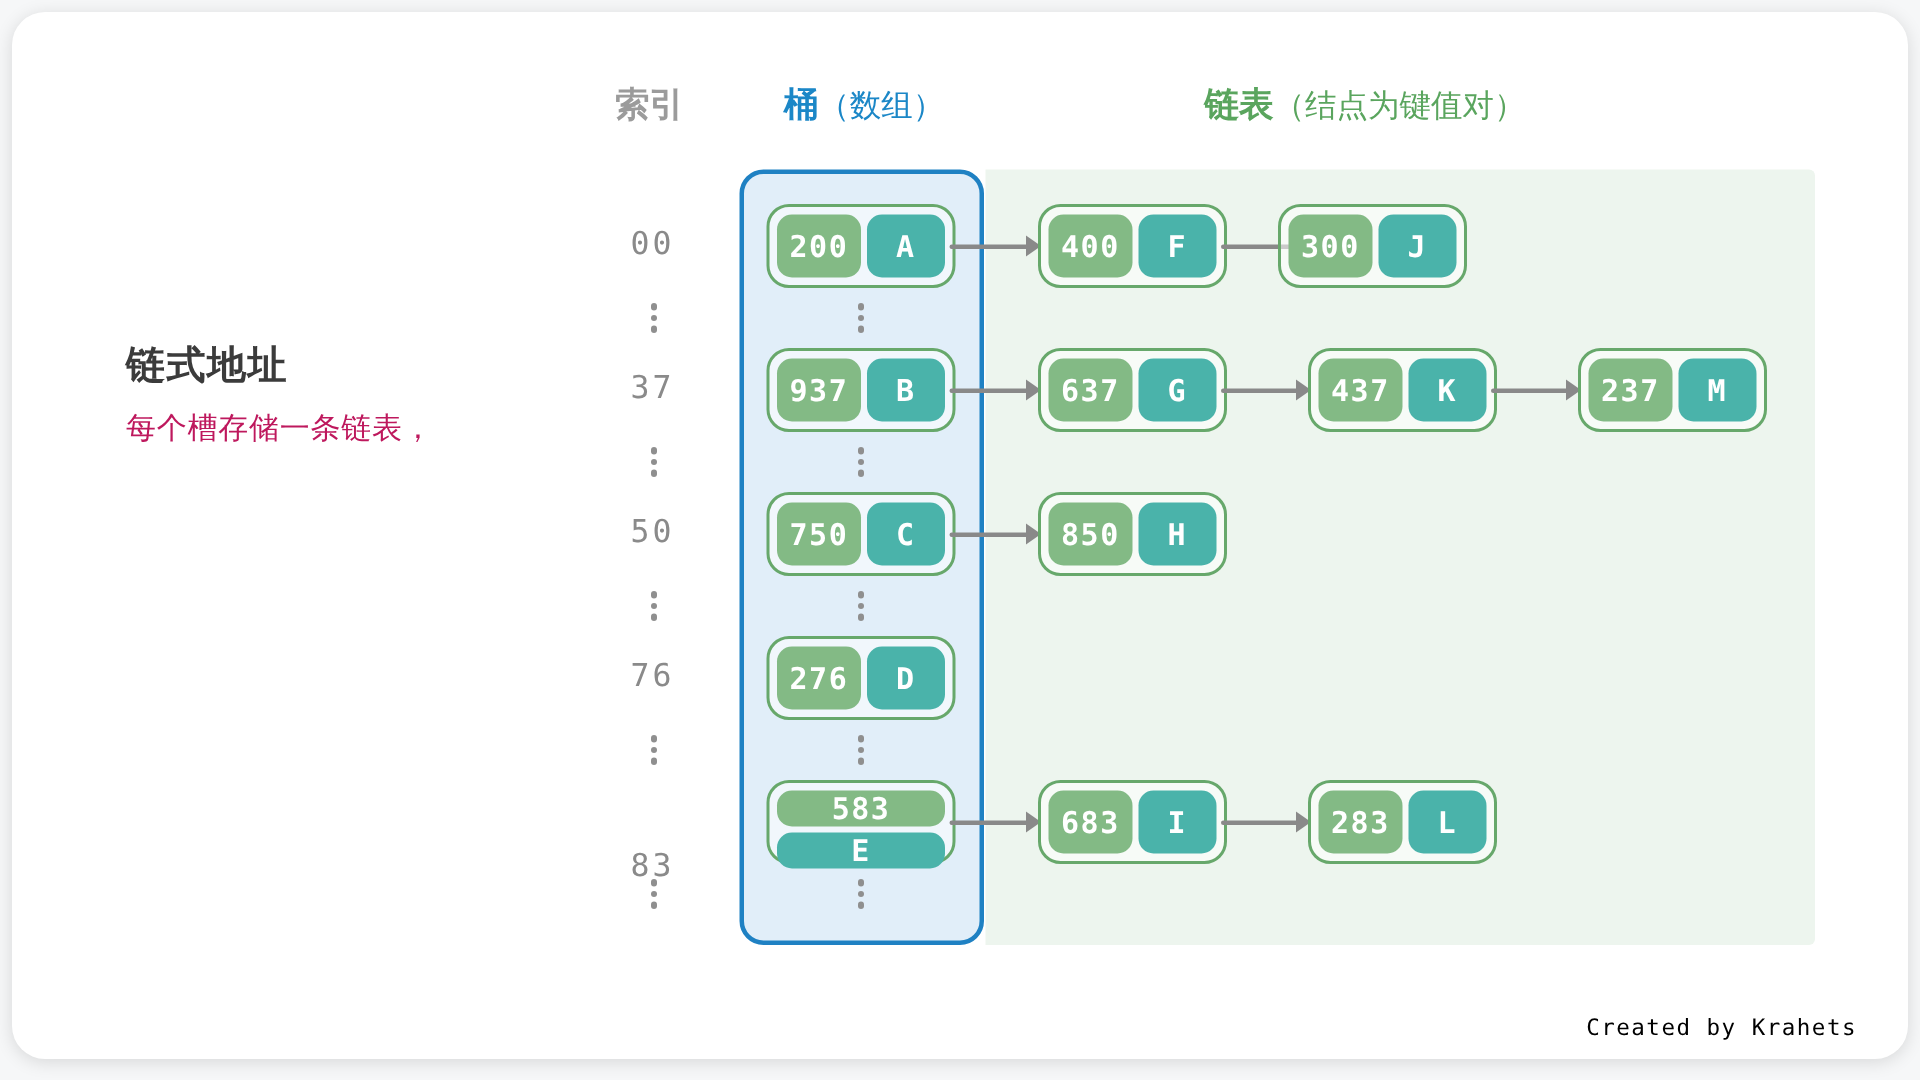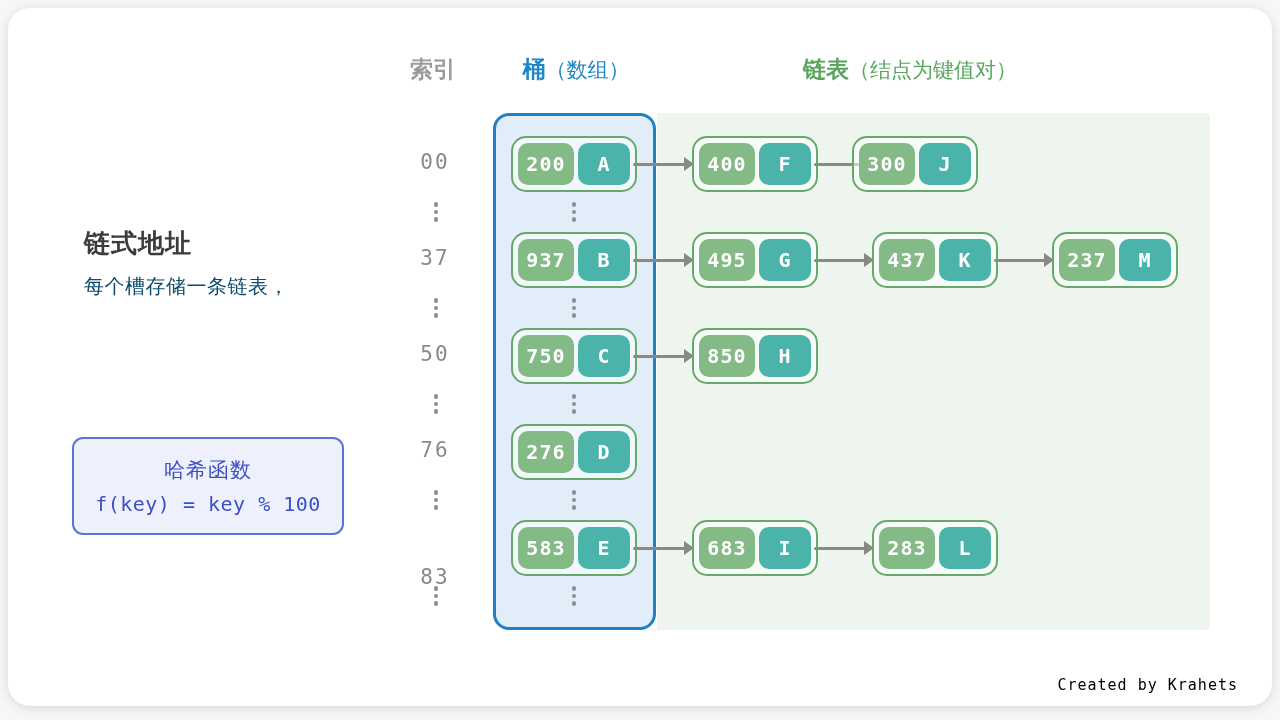--- a/index.html
+++ b/index.html
@@ -65,21 +65,21 @@
   }
   .dots{position:absolute;width:6px;display:flex;flex-direction:column;gap:3px;align-items:center;}
   .dots i{width:4.5px;height:4.5px;border-radius:50%;background:#8f8f8f;display:block;}
   
   .panel-heading{
     position:absolute;left:84px;top:226px;
     font-size:26px;font-weight:bold;color:#3b3b3b;letter-spacing:1px;
   }
   .panel-desc{
     position:absolute;left:84px;top:269px;
-    font-size:20px;line-height:35px;color:#0c4a6e;letter-spacing:0.5px;
+    font-size:20px;line-height:35px;color:#be185d;letter-spacing:0.5px;
   }
   .hash-box{
     position:absolute;left:72px;top:437px;width:272px;height:98px;box-sizing:border-box;
     background:var(--hash-box-fill,#eef1fb);
     border:2px solid var(--hash-box-border,#5b74d4);
     border-radius:11px;
     display:flex;flex-direction:column;align-items:center;justify-content:center;gap:8px;
   }
   .hash-title{font-size:21px;color:var(--hash-box-text,#3b50c4);letter-spacing:1px;}
   .hash-formula{
@@ -138,21 +138,21 @@
           <i></i>
           <i></i>
         </div>
         <div class="index-label" style="left: 405px; top: 246px;">37</div>
         <div class="node" style="left: 511px; top: 232px;">
           <div class="cell key-cell">937</div>
           <div class="cell value-cell">B</div>
         </div>
         <div class="arrow" style="left: 633px; top: 252px; width: 61px;"></div>
         <div class="node" style="left: 692px; top: 232px;">
-          <div class="cell key-cell">495</div>
+          <div class="cell key-cell">637</div>
           <div class="cell value-cell">G</div>
         </div>
         <div class="arrow" style="left: 814px; top: 252px; width: 60px;"></div>
         <div class="node" style="left: 872px; top: 232px;">
           <div class="cell key-cell">437</div>
           <div class="cell value-cell">K</div>
         </div>
         <div class="arrow" style="left: 994px; top: 252px; width: 60px;"></div>
         <div class="node" style="left: 1052px; top: 232px;">
           <div class="cell key-cell">237</div>
@@ -197,21 +197,21 @@
           <i></i>
           <i></i>
           <i></i>
         </div>
         <div class="dots" style="left: 571px; top: 490px;">
           <i></i>
           <i></i>
           <i></i>
         </div>
         <div class="index-label" style="left: 405px; top: 534px; margin-top: 31px;">83</div>
-        <div class="node" style="left: 511px; top: 520px;">
+        <div class="node" style="left: 511px; top: 520px; flex-direction: column;">
           <div class="cell key-cell">583</div>
           <div class="cell value-cell">E</div>
         </div>
         <div class="arrow" style="left: 633px; top: 540px; width: 61px;"></div>
         <div class="node" style="left: 692px; top: 520px;">
           <div class="cell key-cell">683</div>
           <div class="cell value-cell">I</div>
         </div>
         <div class="arrow" style="left: 814px; top: 540px; width: 60px;"></div>
         <div class="node" style="left: 872px; top: 520px; text-align: center;">
@@ -228,19 +228,15 @@
           <i></i>
           <i></i>
         </div>
       </div>
     </div>
 
   <div class="panel-heading">链式地址</div>
   <div class="panel-desc">
     <span>每个槽存储一条链表，</span><br>
   </div>
-  <div class="hash-box">
-    <div class="hash-title">哈希函数</div>
-    <div class="hash-formula">f(key) = key % 100</div>
-  </div>
 
   <div class="credit">Created by Krahets</div>
 </div>
 
 </body></html>

